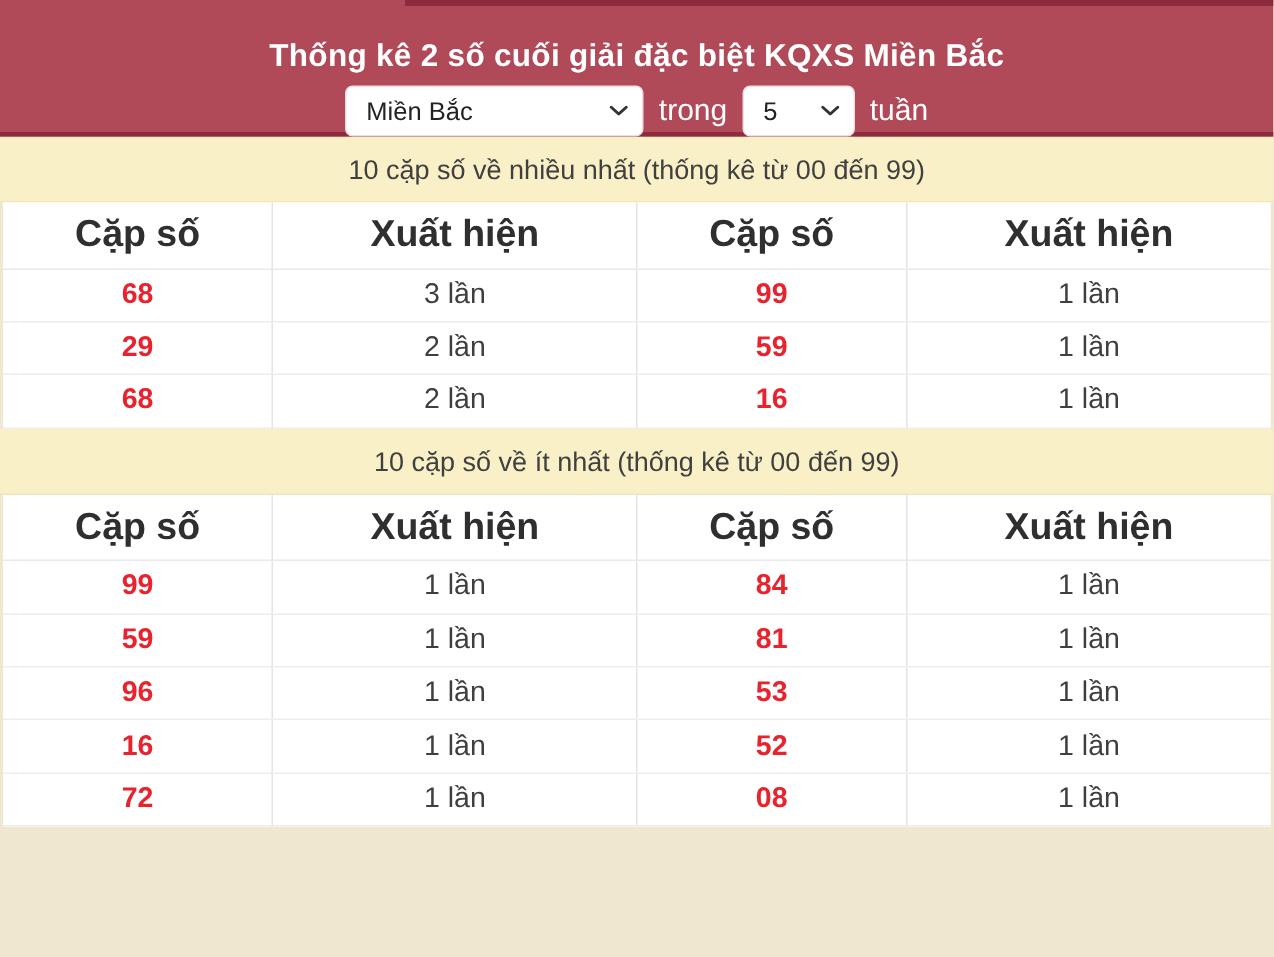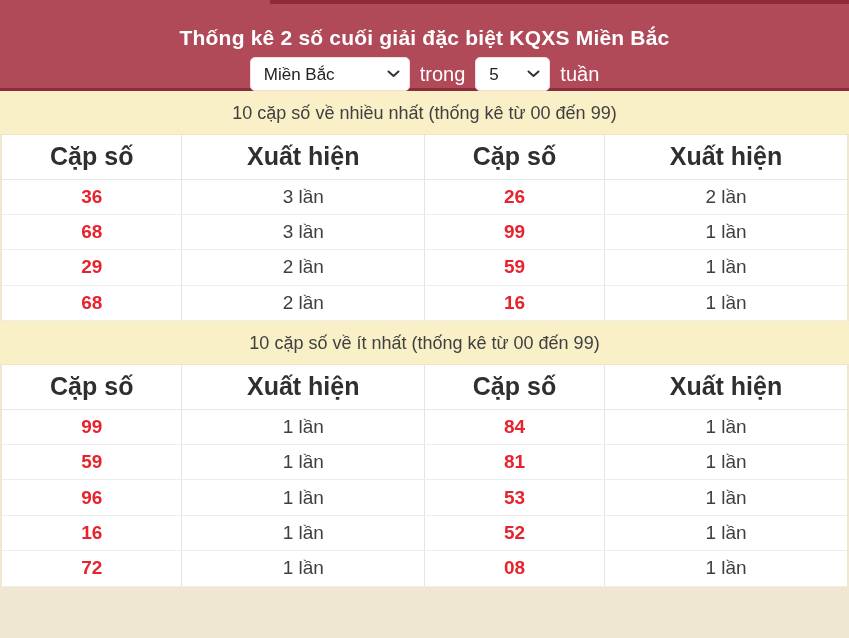--- a/index.html
+++ b/index.html
@@ -43,21 +43,21 @@
     height: 34px;
     border: 1px solid #f3dede;
     border-radius: 5px;
     background: #fff;
     color: #222;
     font-family: "Liberation Sans", sans-serif;
     font-size: 17px;
     padding: 0 30px 0 13px;
     outline: none;
   }
-  .select-wrap select.region { width: 160px; }
+  .select-wrap select.region { width: 199px; }
   .select-wrap select.weeks  { width: 75px;  }
   .chevron {
     position: absolute; right: 10px; top: 50%;
     transform: translateY(-50%);
     pointer-events: none;
     line-height: 0;
   }
   
   .section-title-bar {
     width: 849px; height: 44px;
@@ -146,26 +146,20 @@
   <thead>
     <tr>
       <th>Cặp số</th>
       <th>Xuất hiện</th>
       <th>Cặp số</th>
       <th>Xuất hiện</th>
     </tr>
   </thead>
   <tbody>
     <tr>
-      <td class="pair">36</td>
-      <td class="freq">3 lần</td>
-      <td class="pair">26</td>
-      <td class="freq">2 lần</td>
-    </tr>
-    <tr>
       <td class="pair">68</td>
       <td class="freq">3 lần</td>
       <td class="pair">99</td>
       <td class="freq">1 lần</td>
     </tr>
     <tr>
       <td class="pair">29</td>
       <td class="freq">2 lần</td>
       <td class="pair">59</td>
       <td class="freq">1 lần</td>

